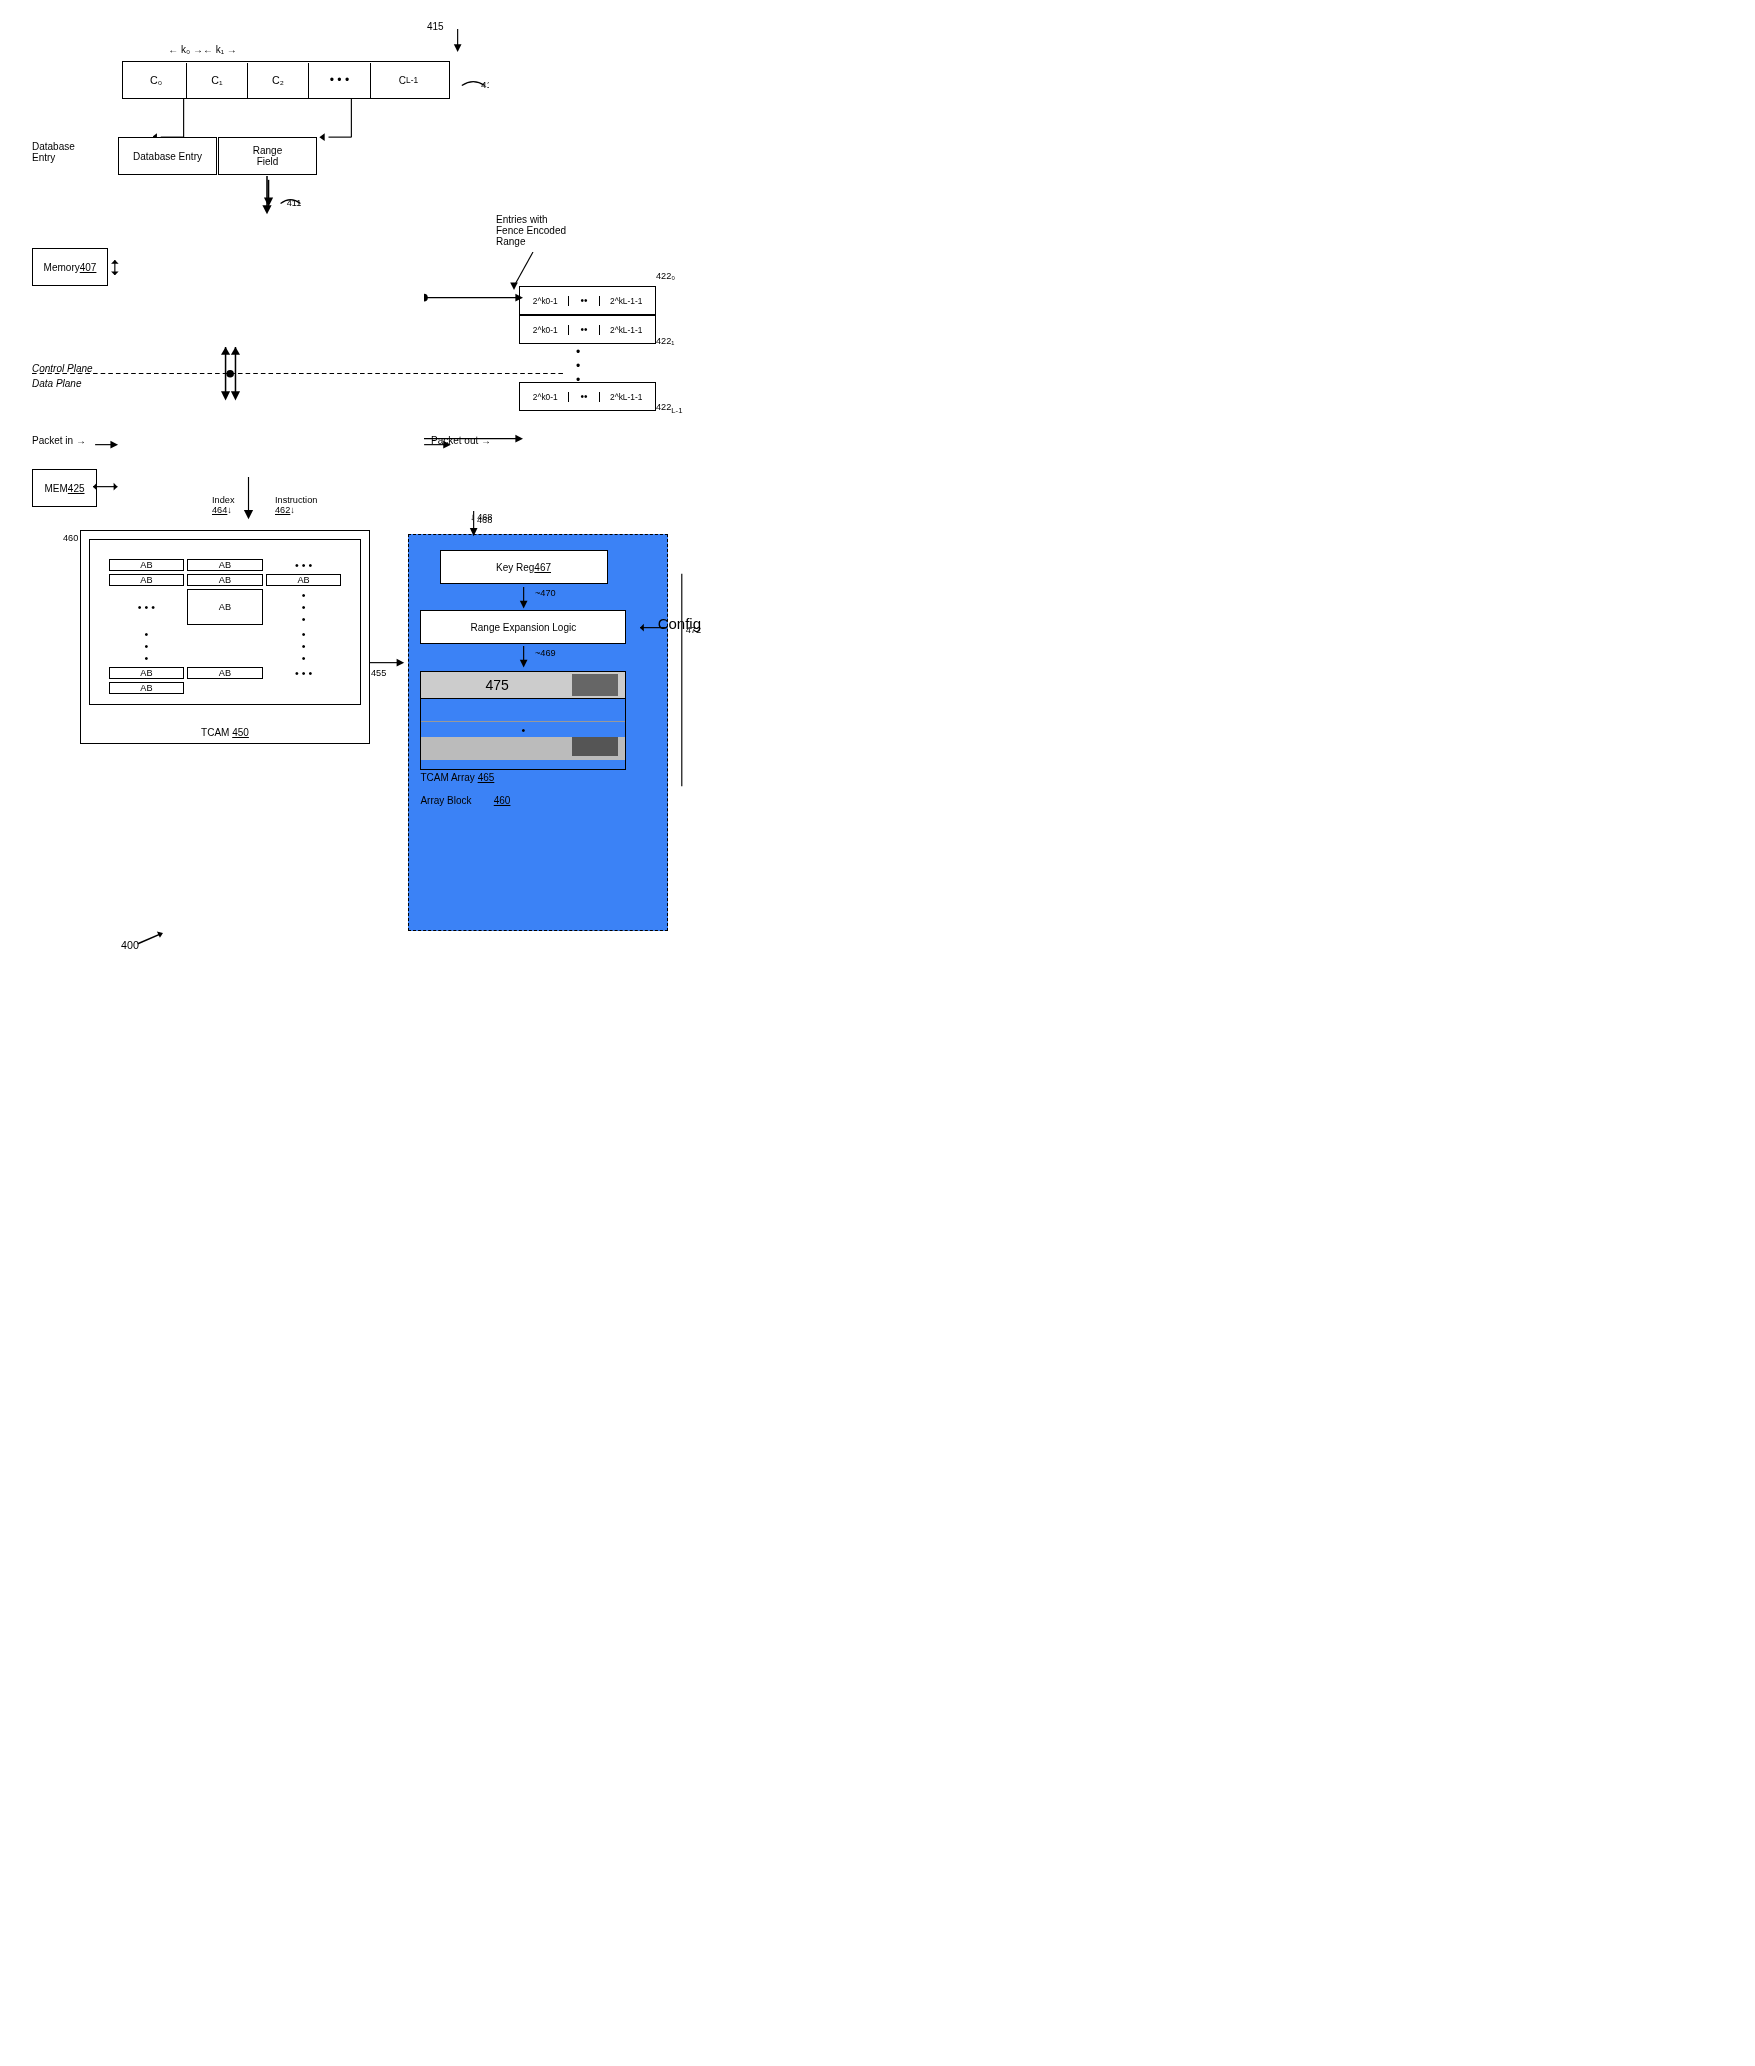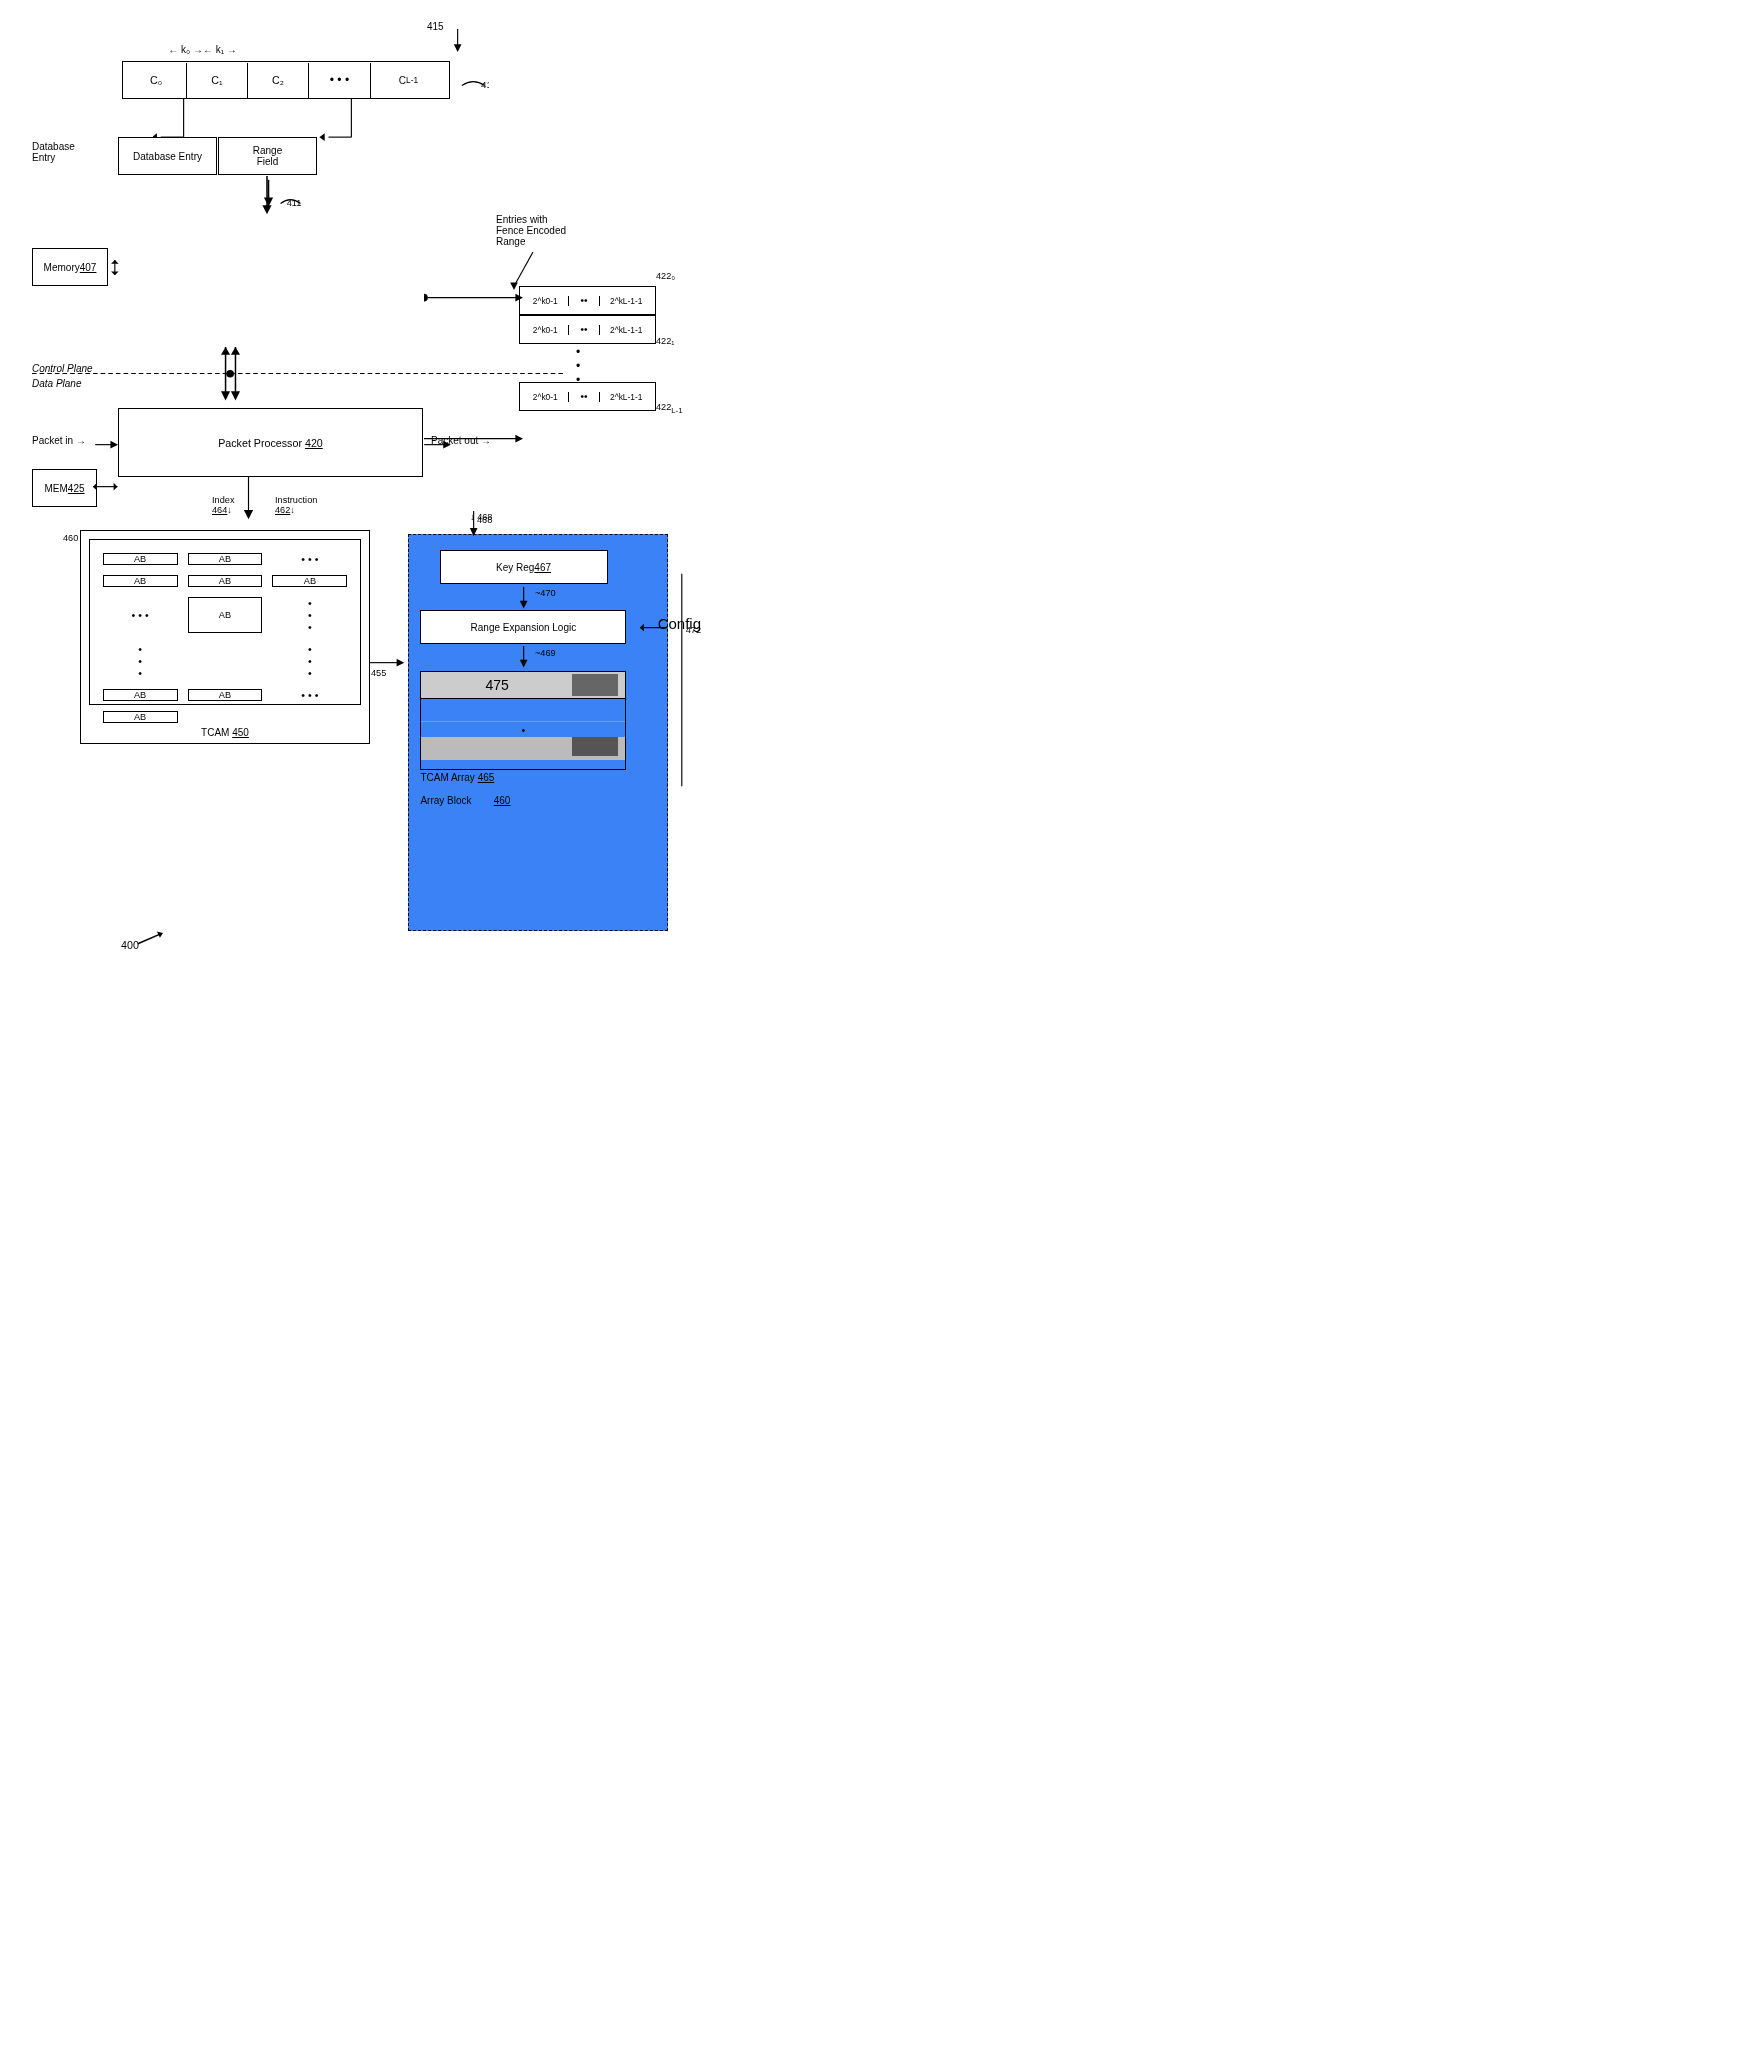--- a/index.html
+++ b/index.html
@@ -124,23 +124,20 @@
     <line x1="15" y1="0" x2="15" y2="65" stroke="#000" stroke-width="2"></line>
     <polygon points="9,58 15,70 21,58" fill="#000"></polygon>
     <polygon points="9,10 15,0 21,10" fill="#000"></polygon>
     <line x1="28" y1="0" x2="28" y2="65" stroke="#000" stroke-width="2"></line>
     <polygon points="22,58 28,70 34,58" fill="#000"></polygon>
     <polygon points="22,10 28,0 34,10" fill="#000"></polygon>
 
     <circle cx="21" cy="35" r="5" fill="#000"></circle>
   </svg>
 
-  <div class="abs box" style="left:118px; top:408px; width:305px; height:69px;">
-    <div style="font-size:10.7px;">Packet Processor <span class="underline">420</span></div>
-  </div>
 
   <div class="abs label" style="left:32px; top:435px; font-size:10px;">Packet in →</div>
   <svg class="abs" style="left:95px; top:437px;" width="27" height="15.3" viewBox="0 0 35 20">
     <line x1="0" y1="10" x2="25" y2="10" stroke="#000" stroke-width="1.5"></line>
     <polygon points="20,5 30,10 20,15" fill="#000"></polygon>
   </svg>
 
   <div class="abs label" style="left:431px; top:435px; font-size:10px;">Packet out →</div>
   <svg class="abs" style="left:424px; top:437px;" width="27" height="15.3" viewBox="0 0 35 20">
     <line x1="0" y1="10" x2="30" y2="10" stroke="#000" stroke-width="1.5"></line>
@@ -159,21 +156,21 @@
     <line x1="15" y1="0" x2="15" y2="50" stroke="#000" stroke-width="1.5"></line>
     <polygon points="9,43 15,55 21,43" fill="#000"></polygon>
   </svg>
 
   <div class="abs label" style="left:212px; top:495px; font-size:9.2px;">Index<br><span class="underline">464</span>↓</div>
 
   <div class="abs label" style="left:275px; top:495px; font-size:9.2px;">Instruction<br><span class="underline">462</span>↓</div>
 
   <div class="abs box" style="left:80px; top:530px; width:290px; height:214px;">
 
-    <div style="position:absolute; top:7.6px; left:7.6px; right:7.6px; bottom:38px; border:1.5px solid #000; display:grid; grid-template-columns: repeat(3, 1fr); grid-template-rows: repeat(4, 1fr); gap:10px; padding:13px;">
+    <div style="position:absolute; top:7.6px; left:7.6px; right:7.6px; bottom:38px; border:1.5px solid #000; display:grid; grid-template-columns: repeat(3, 1fr); grid-template-rows: repeat(4, 1fr); gap:3px; padding:19px;">
 
       <div class="box" style="font-size:9.2px; border:1.5px solid #000;">AB</div>
       <div class="box" style="font-size:9.2px; border:1.5px solid #000;">AB</div>
       <div style="display:flex; align-items:center; justify-content:center; font-size:10.7px;">• • •</div>
       <div class="box" style="font-size:9.2px; border:1.5px solid #000;">AB</div>
 
       <div class="box" style="font-size:9.2px; border:1.5px solid #000;">AB</div>
       <div class="box" style="font-size:9.2px; border:1.5px solid #000;">AB</div>
       <div style="display:flex; align-items:center; justify-content:center; font-size:10.7px;">• • •</div>
       <div class="box" style="font-size:9.2px; border:1.5px solid #000;">AB</div>

